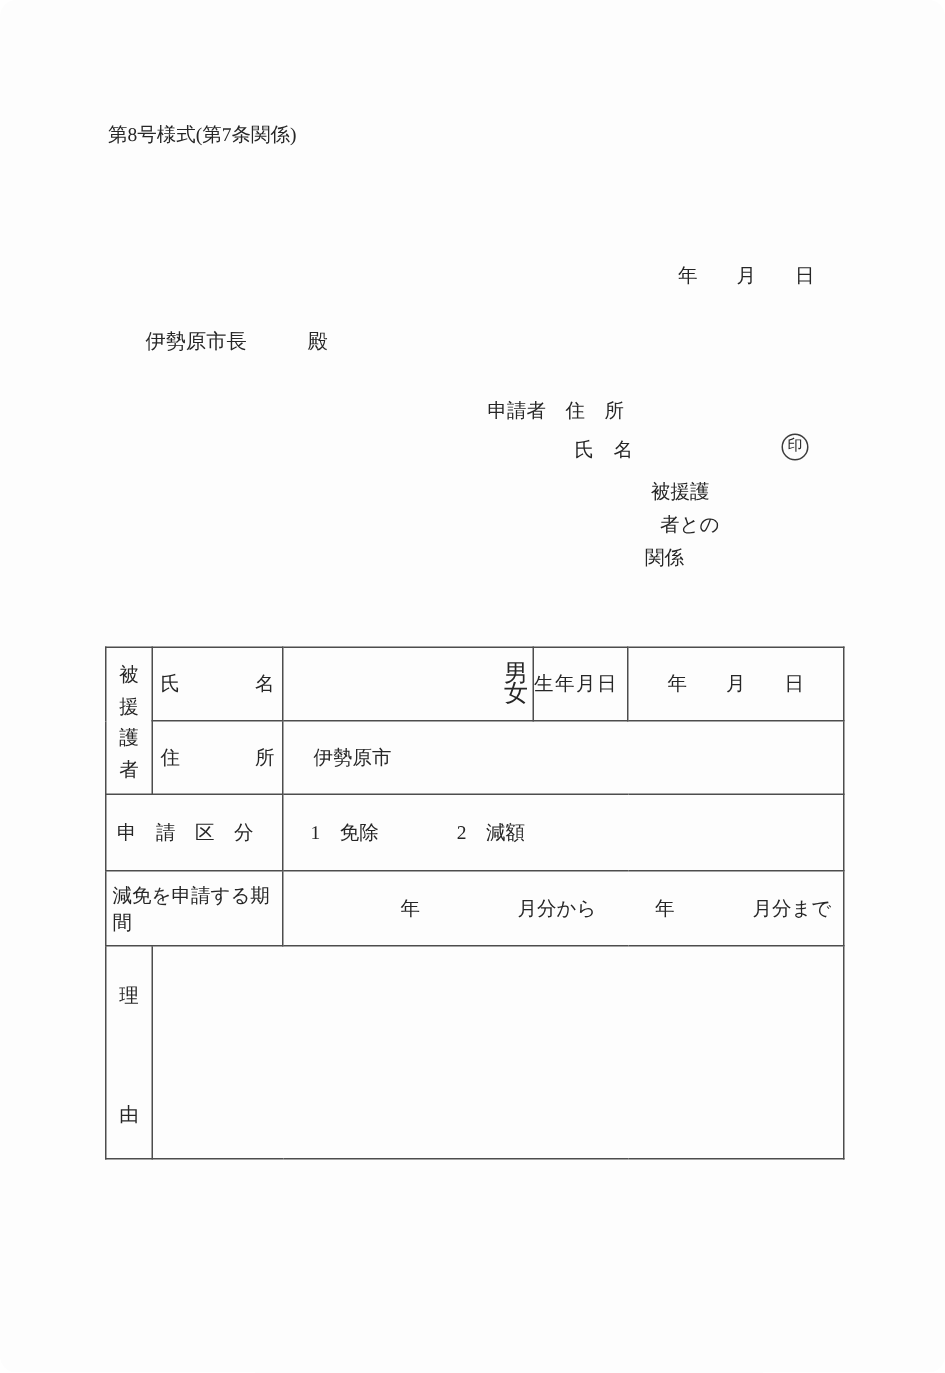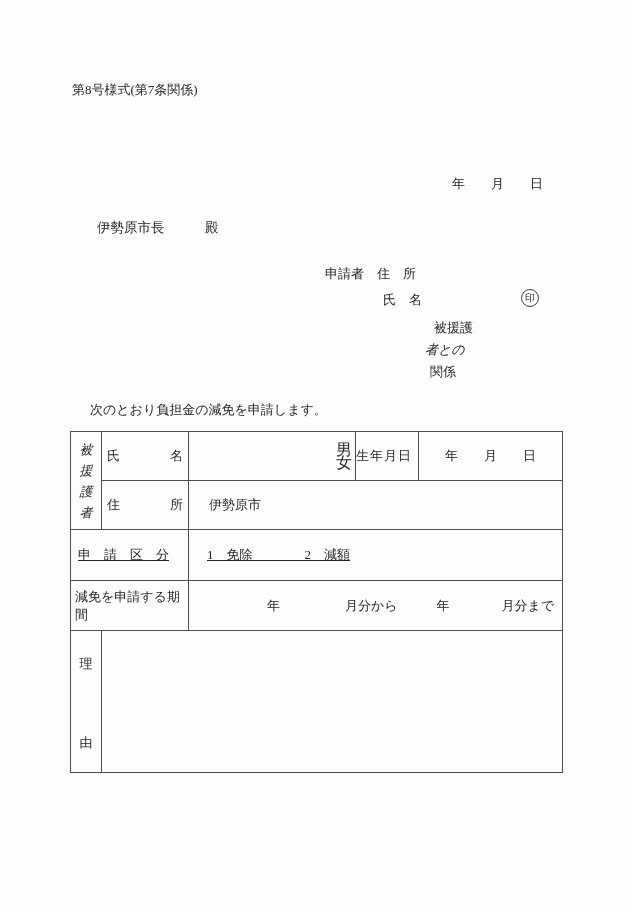--- a/index.html
+++ b/index.html
@@ -36,21 +36,21 @@
     left: 521px; top: 289px;
     width: 18px; height: 18px;
     border: 1px solid #3c3c3c;
     border-radius: 50%;
     font-size: 10px;
     line-height: 16px;
     text-align: center;
     white-space: normal;
   }
   .relation-1 { left: 417px; top: 319px; margin-left: 17px; }
-  .relation-2 { left: 425px; top: 341px; font-style: italic; }
+  .relation-2 { left: 440px; top: 341px; }
   .relation-3 { left: 430px; top: 363px; }
   .intro { left: 90px; top: 401px; }
 
   .form-table-wrap { position: absolute; left: 70px; top: 431px; }
   table.form-table {
     border-collapse: collapse;
     table-layout: fixed;
     width: 492px;
     border: 1.5px solid #434343;
   }
@@ -61,31 +61,30 @@
     overflow: hidden;
   }
   .col-a { width: 31px; }
   .col-b { width: 87px; }
   .col-c { width: 167px; }
   .col-d { width: 63px; }
   .col-e { width: 144px; }
 
   .row-1 { height: 49px; }
   .row-2 { height: 49px; }
-  .row-3 { height: 51px; text-decoration: underline; }
+  .row-3 { height: 51px; }
   .row-4 { height: 50px; }
   .row-5 { height: 141px; }
 
   .vtext {
     width: 13px;
     margin: 0 auto;
     line-height: 21px;
     word-break: break-all;
     text-align: right;
-    font-style: italic;
   }
   td.justify-label {
     text-align: justify;
     text-align-last: justify;
     padding: 0 5px;
   }
   td.cat-label { padding: 0 7px; }
   td.name-value { position: relative; }
   .gender-stack {
     position: absolute;
@@ -126,21 +125,20 @@
   <div class="abs addressee">伊勢原市長　　　殿</div>
 
   <div class="abs applicant-line1">申請者　住　所</div>
   <div class="abs applicant-line2">氏　名</div>
   <div class="abs seal">印</div>
 
   <div class="abs relation-1">被援護</div>
   <div class="abs relation-2">者との</div>
   <div class="abs relation-3">関係</div>
 
-  <div class="abs intro">次のとおり負担金の減免を申請します。</div>
 
   <div class="form-table-wrap">
     <table class="form-table">
       <colgroup>
         <col class="col-a">
           <col class="col-b">
           <col class="col-c">
           <col class="col-d">
           <col class="col-e">
       </colgroup>

